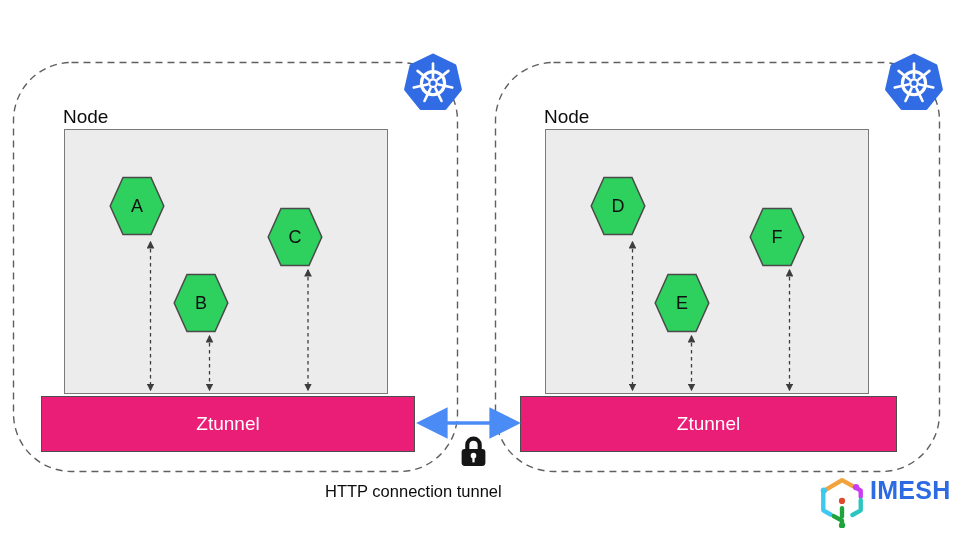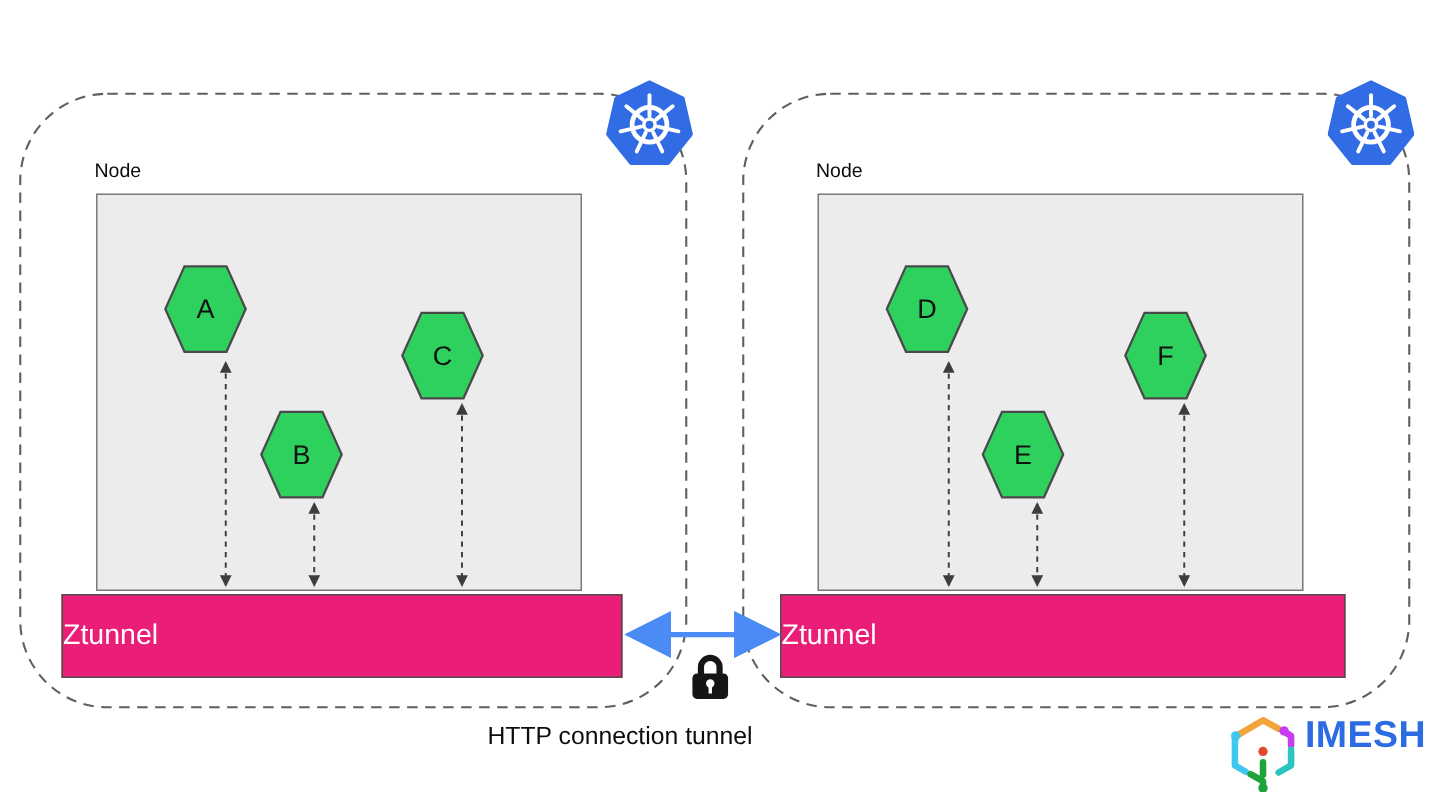--- a/index.html
+++ b/index.html
@@ -8,31 +8,31 @@
     font-family:"Liberation Sans", sans-serif;color:#111;
   }
   .overlay{position:absolute;left:0;top:0;z-index:2;pointer-events:none;}
   .cluster{fill:none;stroke:#5f5f5f;stroke-width:1.4;stroke-dasharray:7 5;}
   .conn{stroke:#3d3d3d;stroke-width:1.3;stroke-dasharray:3.5 3.5;}
   .tunnel{stroke:#4b8bf5;stroke-width:3.5;}
   .node-box{
     position:absolute;z-index:1;width:324px;height:265px;
     background:#ececec;border:1px solid #7a7a7a;box-sizing:border-box;
   }
-  .node-label{position:absolute;z-index:3;font-size:13px;color:#0c0c0c;}
+  .node-label{position:absolute;z-index:3;font-size:19px;color:#0c0c0c;}
   .pod{position:absolute;z-index:3;width:56px;height:60px;}
   .pod svg{display:block;}
   .pod-label{
     position:absolute;inset:0;display:flex;align-items:center;justify-content:center;
     font-size:18px;color:#101010;
   }
   .ztunnel{
     position:absolute;z-index:1;height:56px;box-sizing:border-box;
     background:#ea1e77;border:1.5px solid #4d4d4d;
-    display:flex;align-items:center;justify-content:flex-start;
+    display:flex;align-items:center;justify-content:center;
   }
   .ztunnel-label{color:#ffffff;font-size:19px;}
   .k8s-logo{position:absolute;z-index:3;width:58px;height:58px;}
   .lock{position:absolute;z-index:3;left:459px;top:436px;width:29px;height:31px;}
   .caption{
     position:absolute;z-index:3;left:325px;top:482px;width:300px;
     font-size:16.5px;color:#0c0c0c;
   }
   .imesh{
     position:absolute;z-index:3;left:818px;top:476px;height:54px;

